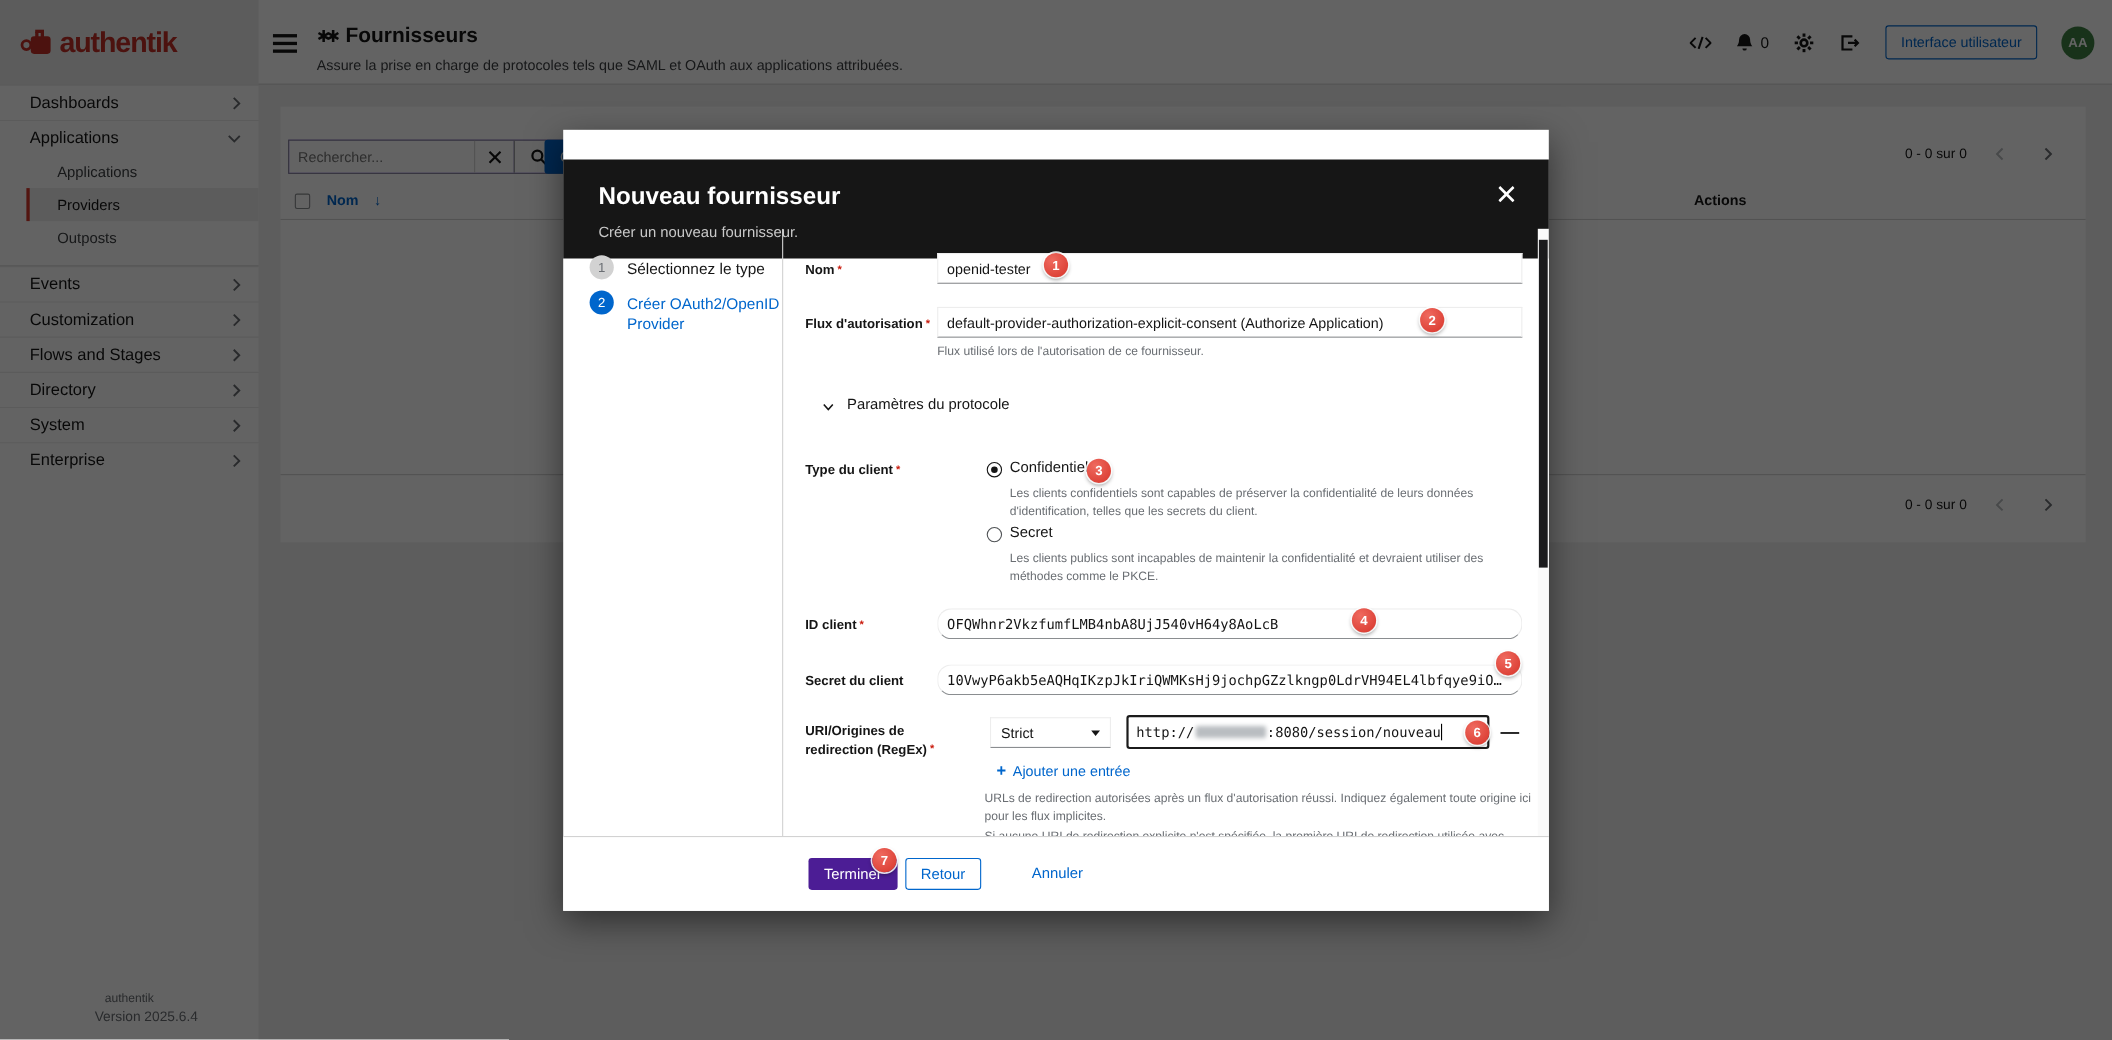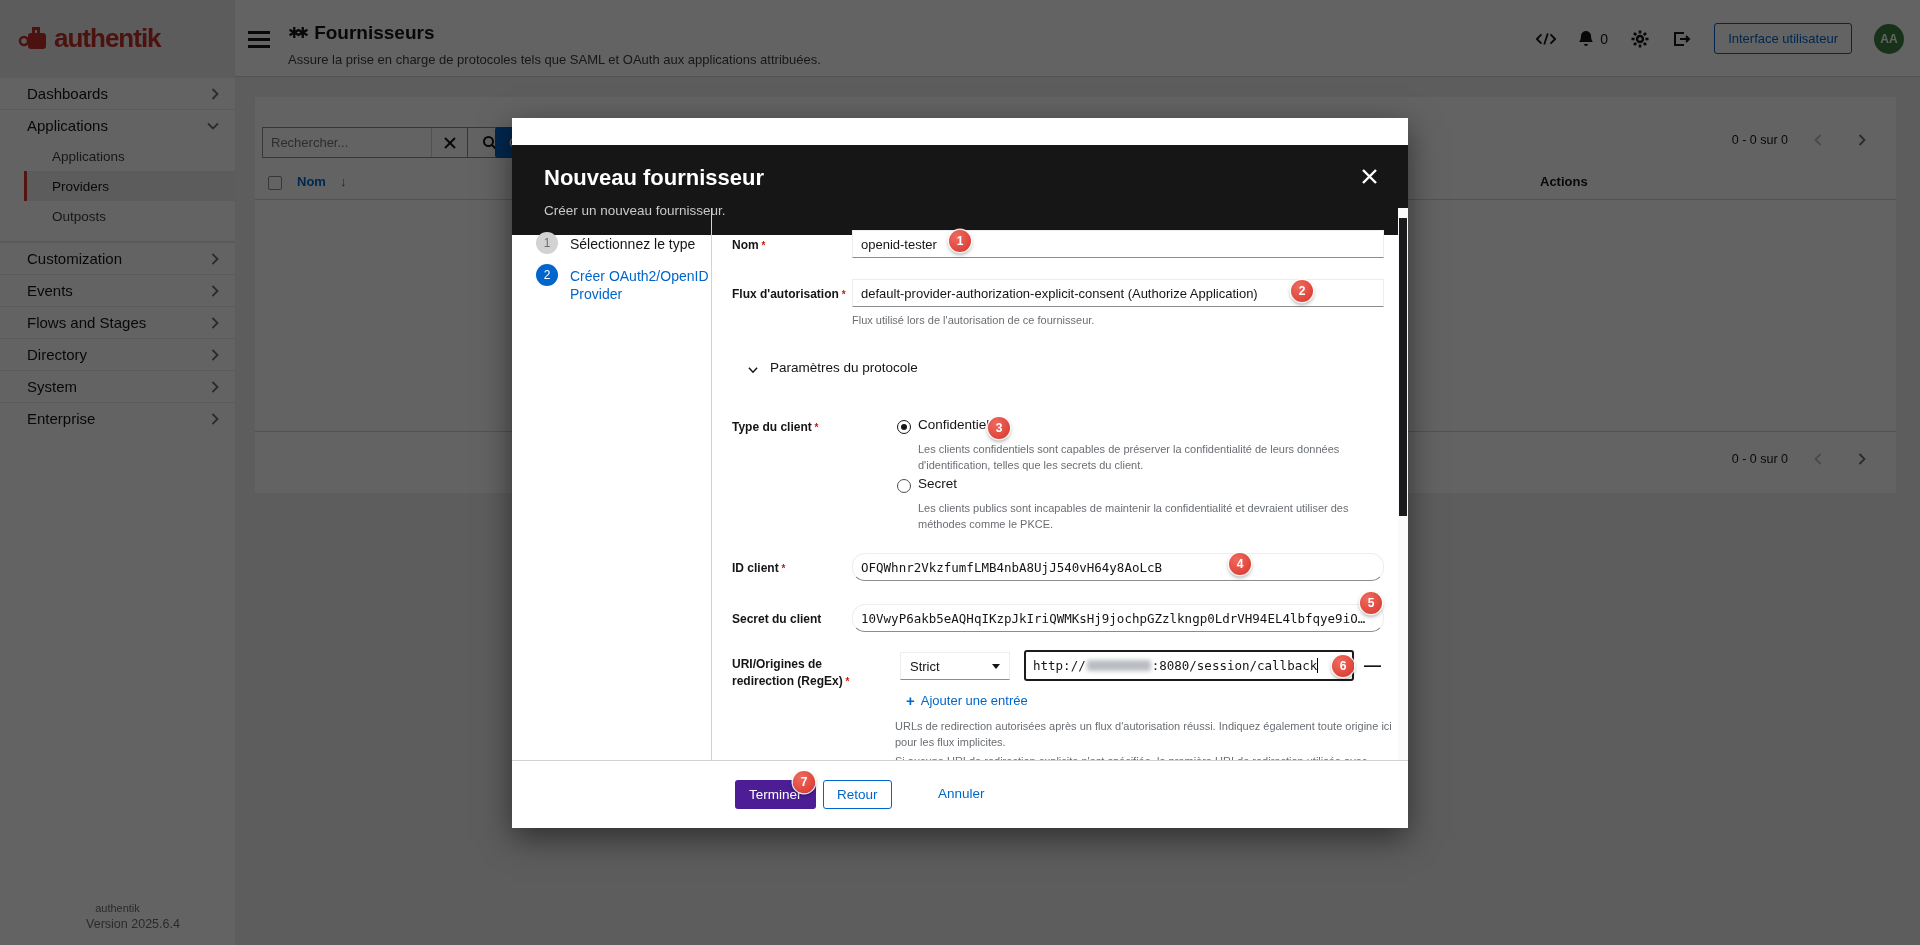--- a/index.html
+++ b/index.html
@@ -187,27 +187,27 @@
       <svg width="12" height="8" viewBox="0 0 12 8" fill="none" stroke="#6a6e73" stroke-width="1.8">
           <polyline points="1 1.5 6 6.5 11 1.5"></polyline>
         </svg>
     </div>
     <div class="sub-list">
       <div class="sub-item">Applications</div>
       <div class="sub-item active">Providers</div>
       <div class="sub-item">Outposts</div>
     </div>
     <div class="nav-item">
+      <span class="grow">Events</span>
+      <svg width="8" height="12" viewBox="0 0 8 12" fill="none" stroke="#6a6e73" stroke-width="1.8">
+          <polyline points="1.5 1 6.5 6 1.5 11"></polyline>
+        </svg>
+    </div>
+    <div class="nav-item">
       <span class="grow">Customization</span>
-      <svg width="8" height="12" viewBox="0 0 8 12" fill="none" stroke="#6a6e73" stroke-width="1.8">
-          <polyline points="1.5 1 6.5 6 1.5 11"></polyline>
-        </svg>
-    </div>
-    <div class="nav-item">
-      <span class="grow">Events</span>
       <svg width="8" height="12" viewBox="0 0 8 12" fill="none" stroke="#6a6e73" stroke-width="1.8">
           <polyline points="1.5 1 6.5 6 1.5 11"></polyline>
         </svg>
     </div>
     <div class="nav-item">
       <span class="grow">Flows and Stages</span>
       <svg width="8" height="12" viewBox="0 0 8 12" fill="none" stroke="#6a6e73" stroke-width="1.8">
           <polyline points="1.5 1 6.5 6 1.5 11"></polyline>
         </svg>
     </div>
@@ -341,21 +341,21 @@
         <input class="f-input mono" style="left: 140px; top: 396px; width: 532px;" value="10VwyP6akb5eAQHqIKzpJkIriQWMKsHj9jochpGZzlkngp0LdrVH94EL4lbfqye9iO…">
 
         <span class="f-label req" style="left:20px; top:448px; width:122px;">URI/Origines de redirection (RegEx)</span>
         <div class="select-box" style="left:188px; top:444px; width:110px;">
           <span>Strict</span>
           <span class="caret"></span>
         </div>
         <div class="url-input mono" style="left:312px; top:442px; width:330px;">
           <span>http://</span>
             <span class="blur-host"></span>
-            <span>:8080/session/callback</span>
+            <span>:8080/session/nouveau</span>
             <span class="text-cursor"></span>
         </div>
         <span class="minus-btn" style="left:652px; top:448px;">—</span>
         <div class="add-entry" style="left:194px; top:484px;">
           <span class="plus">+</span>
           <span>Ajouter une entrée</span>
         </div>
         <div class="f-help" style="left:183px; top:510px; width:500px;">URLs de redirection autorisées après un flux d'autorisation réussi. Indiquez également toute origine ici pour les flux implicites.</div>
         <div class="f-help" style="left:183px; top:545px; width:500px;">Si aucune URI de redirection explicite n'est spécifiée, la première URI de redirection utilisée avec</div>
       </div>

